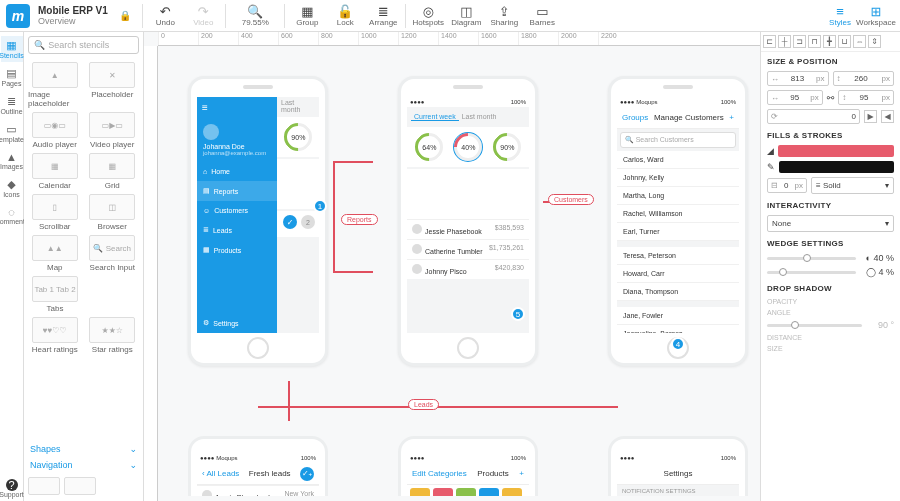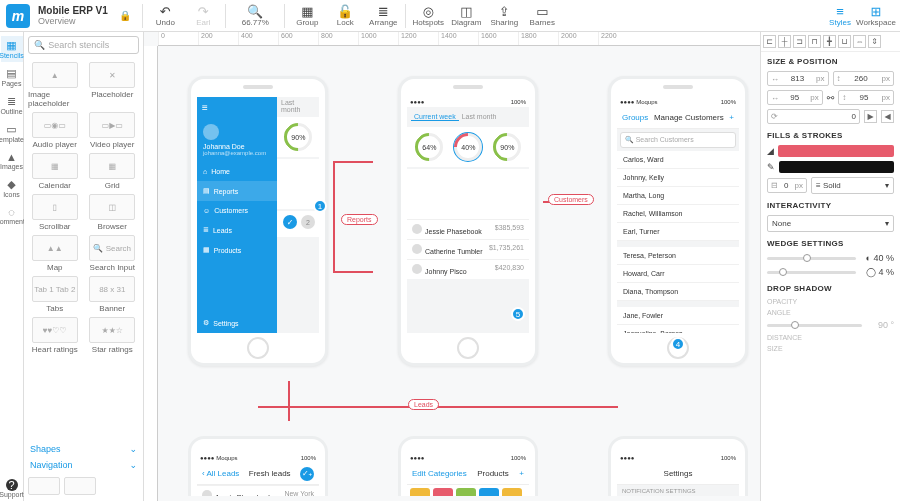--- a/index.html
+++ b/index.html
@@ -97,26 +97,26 @@
     <div class="t2">Overview</div>
   </div>
   <span style="font-size:10px;color:#d9534f;margin-right:6px">🔒</span>
   <div class="tool-sep"></div>
   <div class="tool">
       <span class="ico">↶</span>
       <span>Undo</span>
     </div>
   <div class="tool">
       <span class="ico" style="color:#ccc">↷</span>
-      <span style="color:#ccc">Earl</span>
+      <span style="color:#ccc">Video</span>
     </div>
   <div class="tool-sep"></div>
   <div class="tool" style="width:50px">
       <span class="ico">🔍</span>
-      <span>66.77%</span>
+      <span>79.55%</span>
     </div>
   <div class="tool-sep"></div>
   <div class="tool">
       <span class="ico">▦</span>
       <span>Group</span>
     </div>
   <div class="tool">
       <span class="ico">🔓</span>
       <span>Lock</span>
     </div>
@@ -244,24 +244,20 @@
           </div>
           <div class="stencil-cell">
             <div class="stencil-thumb">🔍 Search</div>
             <div>Search Input</div>
           </div>
         </div>
         <div class="stencil-row">
           <div class="stencil-cell">
             <div class="stencil-thumb">Tab 1  Tab 2</div>
             <div>Tabs</div>
-          </div>
-          <div class="stencil-cell">
-            <div class="stencil-thumb">88 x 31</div>
-            <div>Banner</div>
           </div>
         </div>
         <div class="stencil-row">
           <div class="stencil-cell">
             <div class="stencil-thumb">♥♥♡♡</div>
             <div>Heart ratings</div>
           </div>
           <div class="stencil-cell">
             <div class="stencil-thumb">★★☆</div>
             <div>Star ratings</div>

